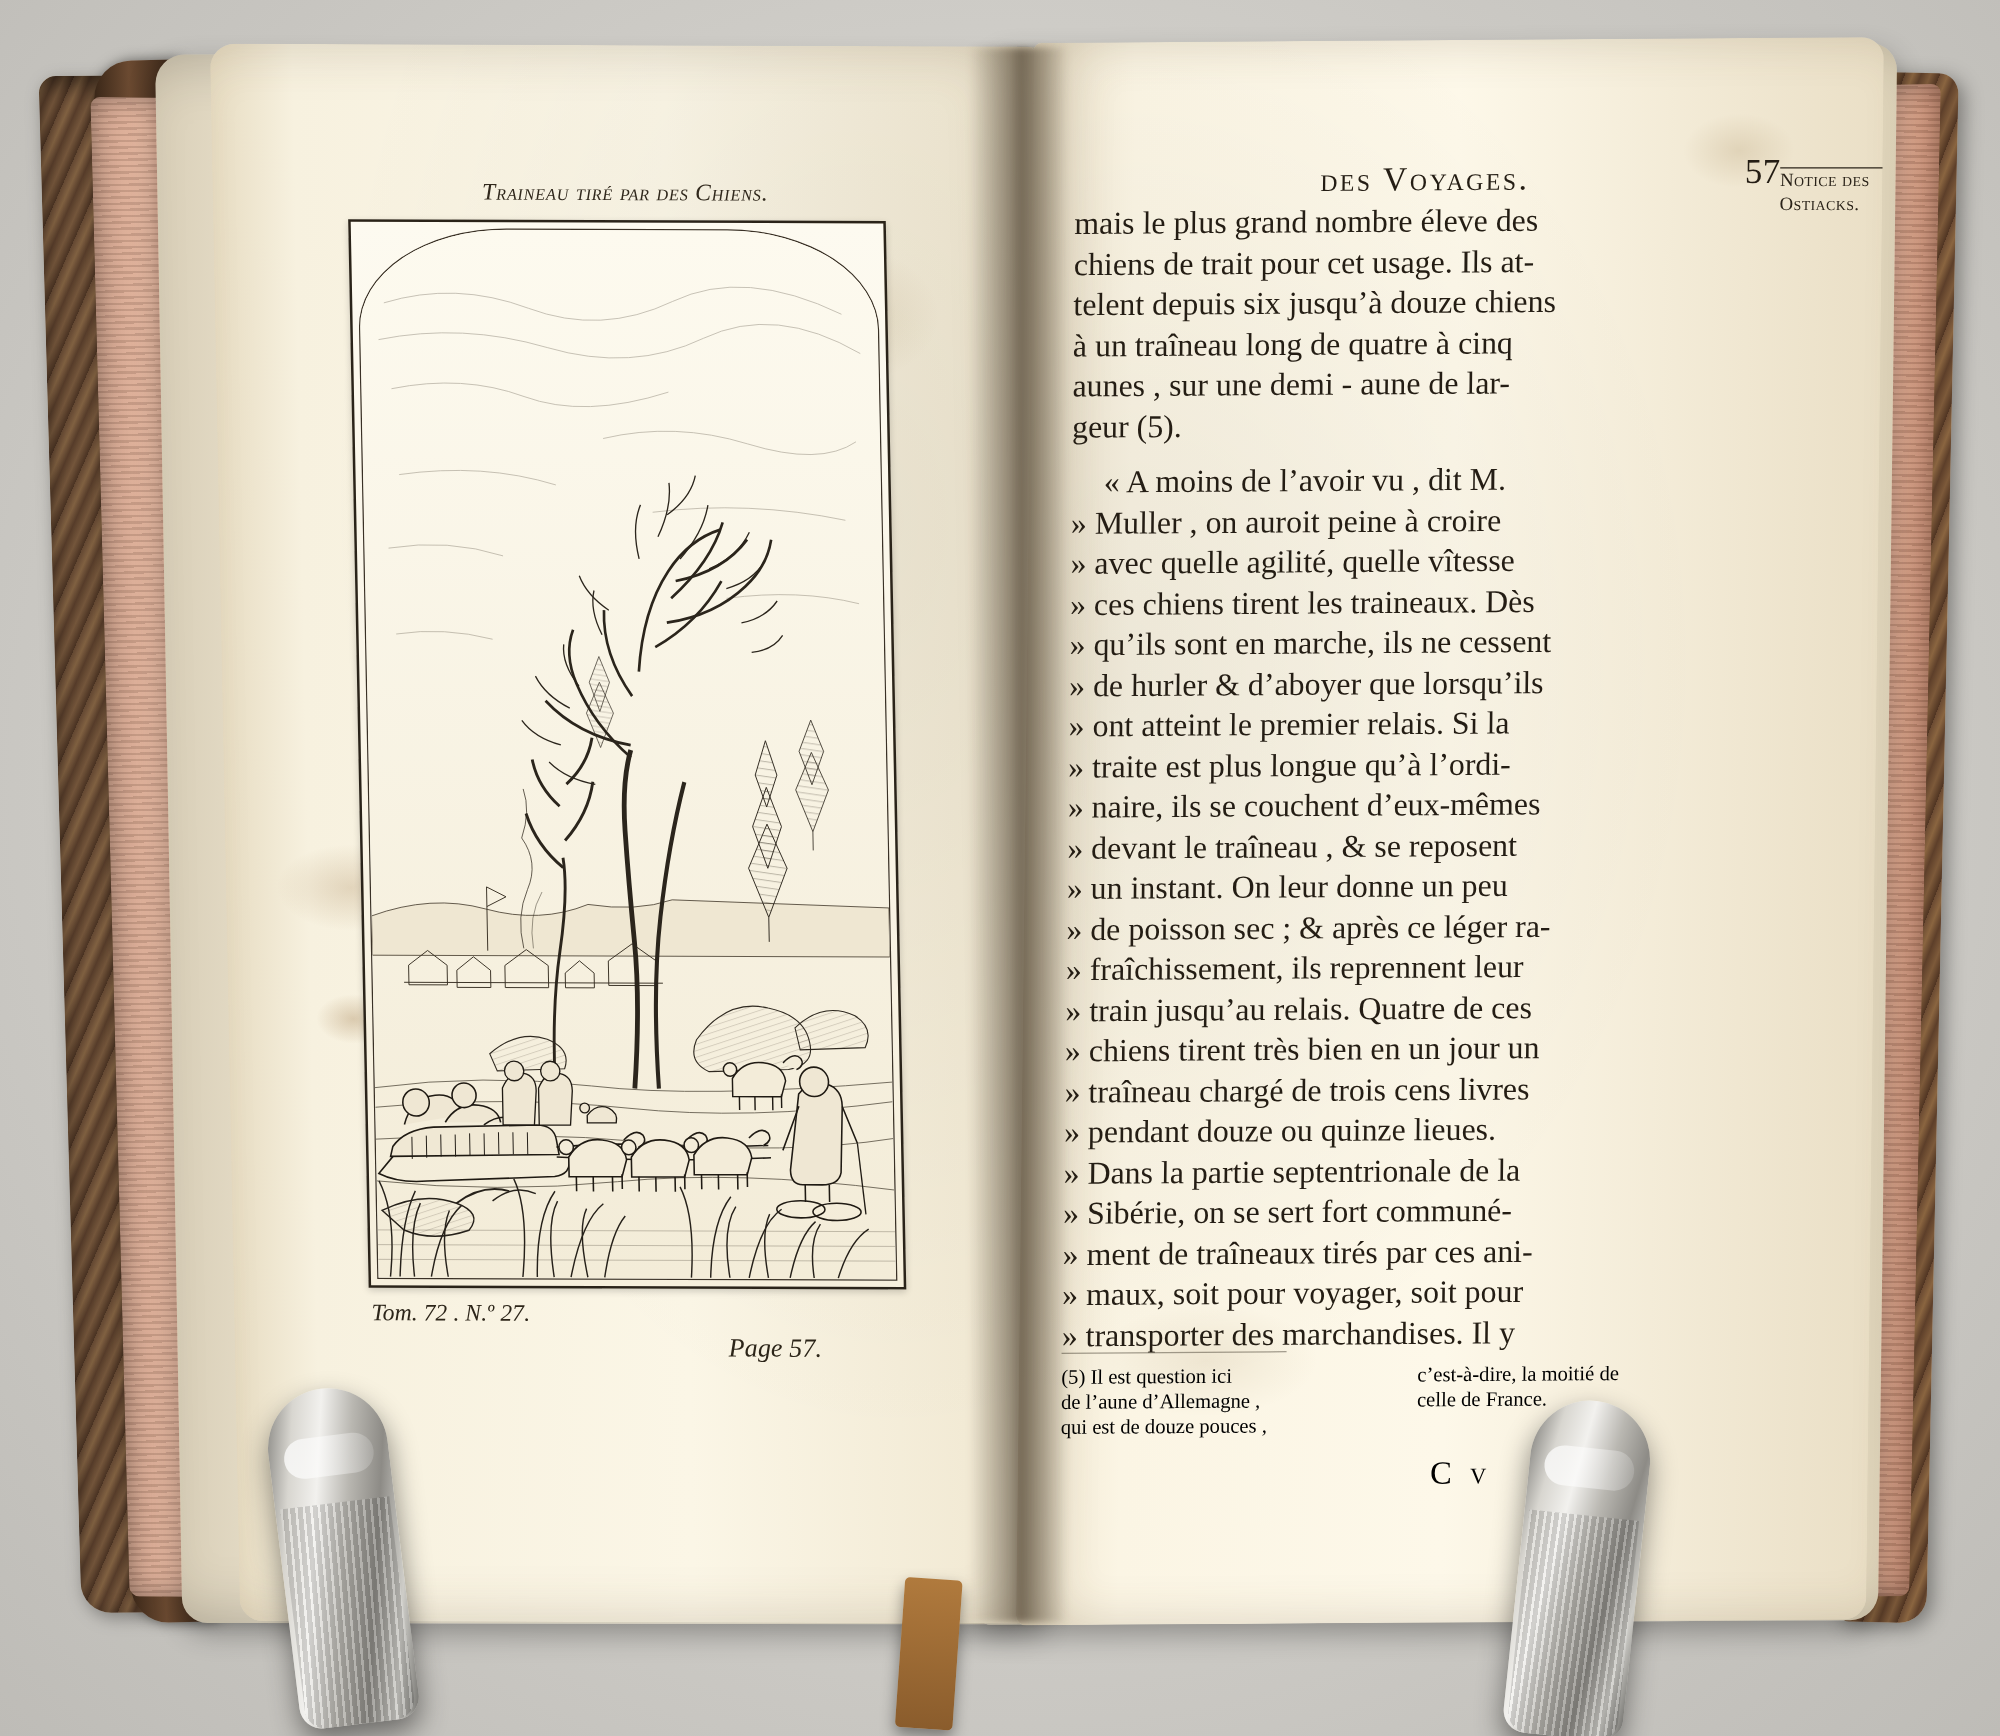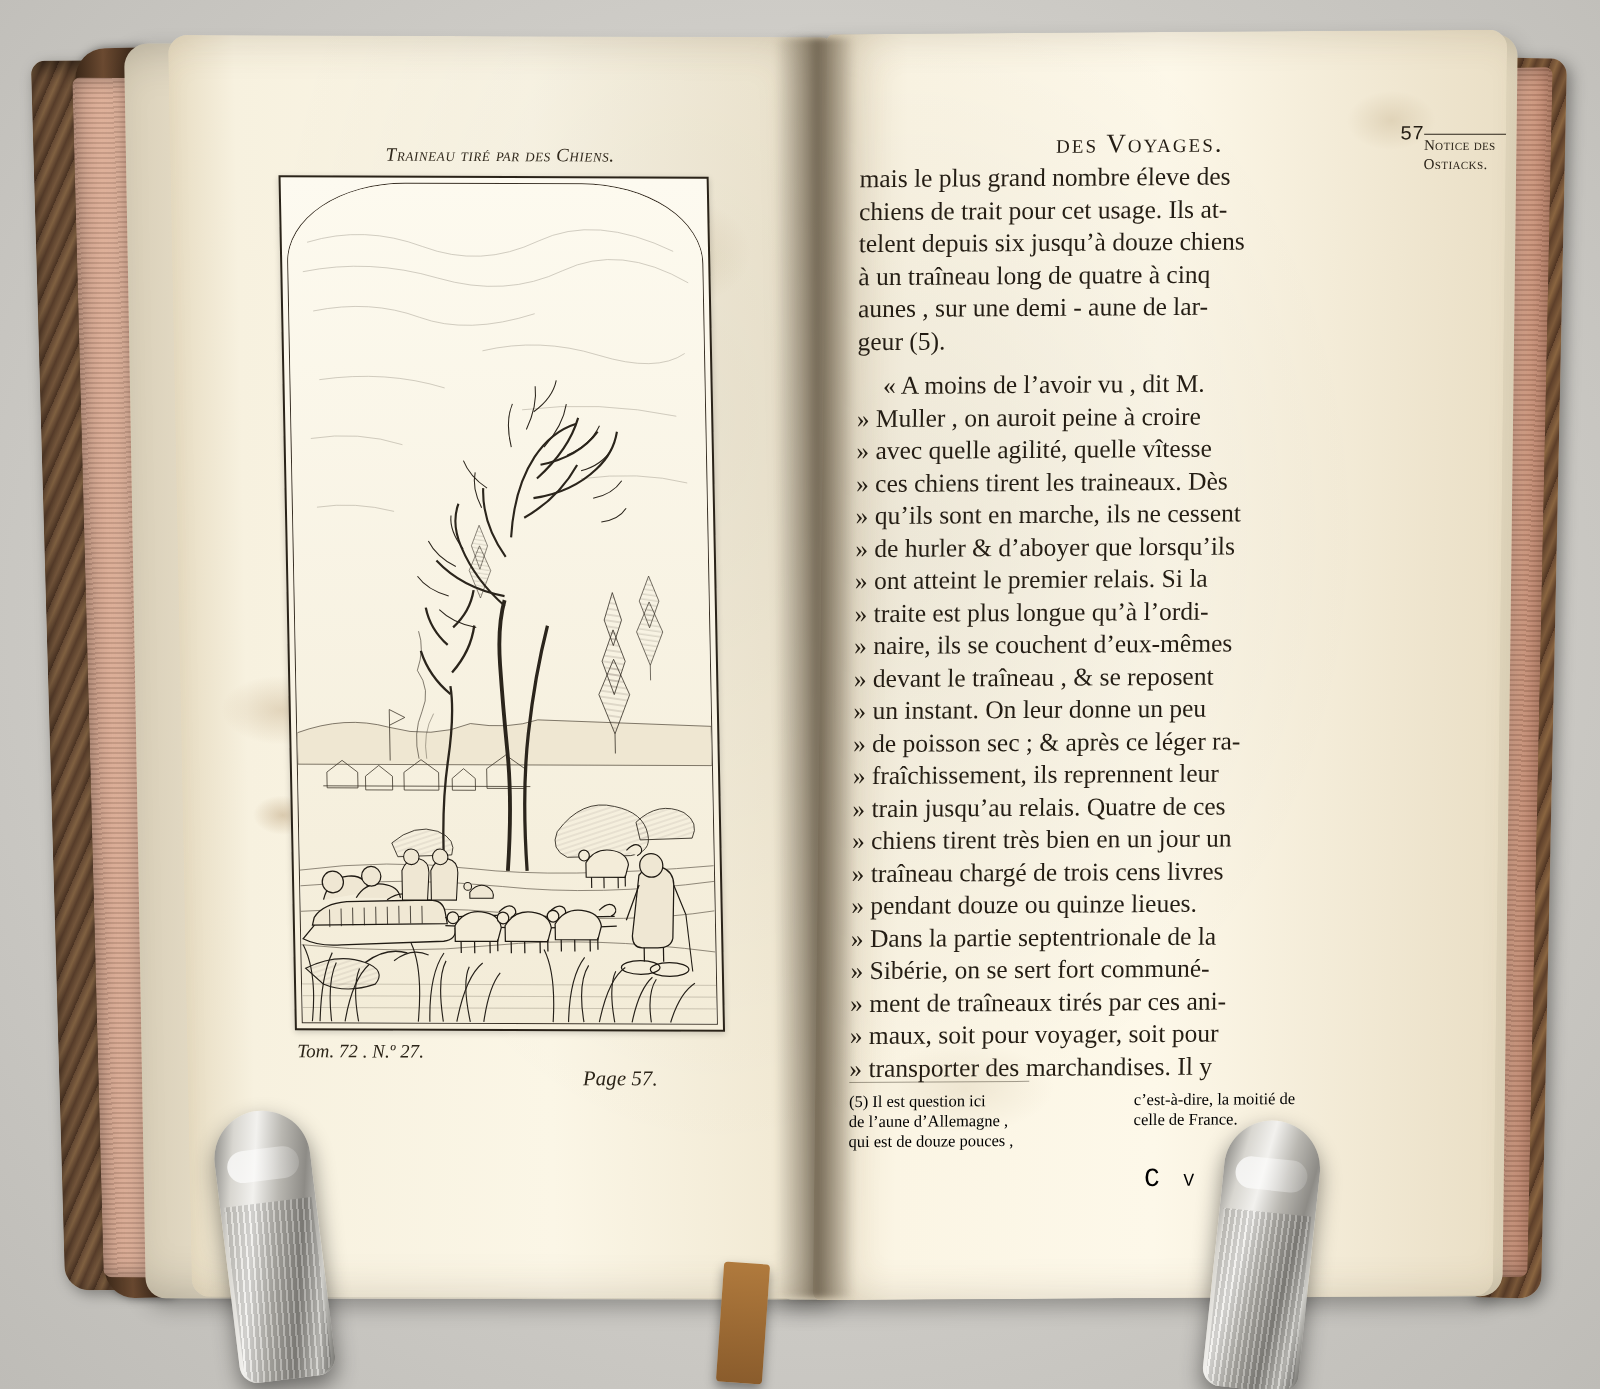--- a/index.html
+++ b/index.html
@@ -189,21 +189,21 @@
   .running-head {
     display:flex; align-items:flex-end; justify-content:center;
     position:relative;
     font-variant: small-caps;
     letter-spacing: 2px;
     font-size: 27px;
     margin-bottom: 2px;
   }
   .running-head .folio {
     position:absolute; right:-4px; top:-4px;
-    font-size: 20px; font-variant: normal; letter-spacing:0;font-family:Liberation Mono, monospace;
+    font-size: 28px; font-variant: normal; letter-spacing:0;
   }
   .side-note {
     position:absolute;
     left: 598px; top: 104px;
     width: 118px;
     font-variant: small-caps;
     font-size: 15px;
     line-height: 1.25;
     letter-spacing:.4px;
     color:#2a2319;
@@ -232,21 +232,20 @@
   .footnote .col { width: 48%; }
   .footnote .rule {
     position:absolute; left:0; top:-10px; width: 180px; height:1px; background:#3a3226; opacity:.45;
   }
   .signature {
     position:absolute;
     left: 330px; top: 1132px;
     font-variant: small-caps;
     letter-spacing: 4px;
     font-size: 26px;
-    font-family: Liberation Mono, monospace;
   }
 
   
   .weight {
     position:absolute;
     width: 96px; height: 270px;
     border-radius: 48px 48px 18px 18px;
     background: linear-gradient(100deg,#7d7c78 0%,#d8d6d0 18%,#f2f1ee 34%,#b9b7b1 52%,#8d8b86 70%,#cecdc8 86%,#6f6e6a 100%);
     box-shadow: 0 10px 22px rgba(0,0,0,.45);
   }

